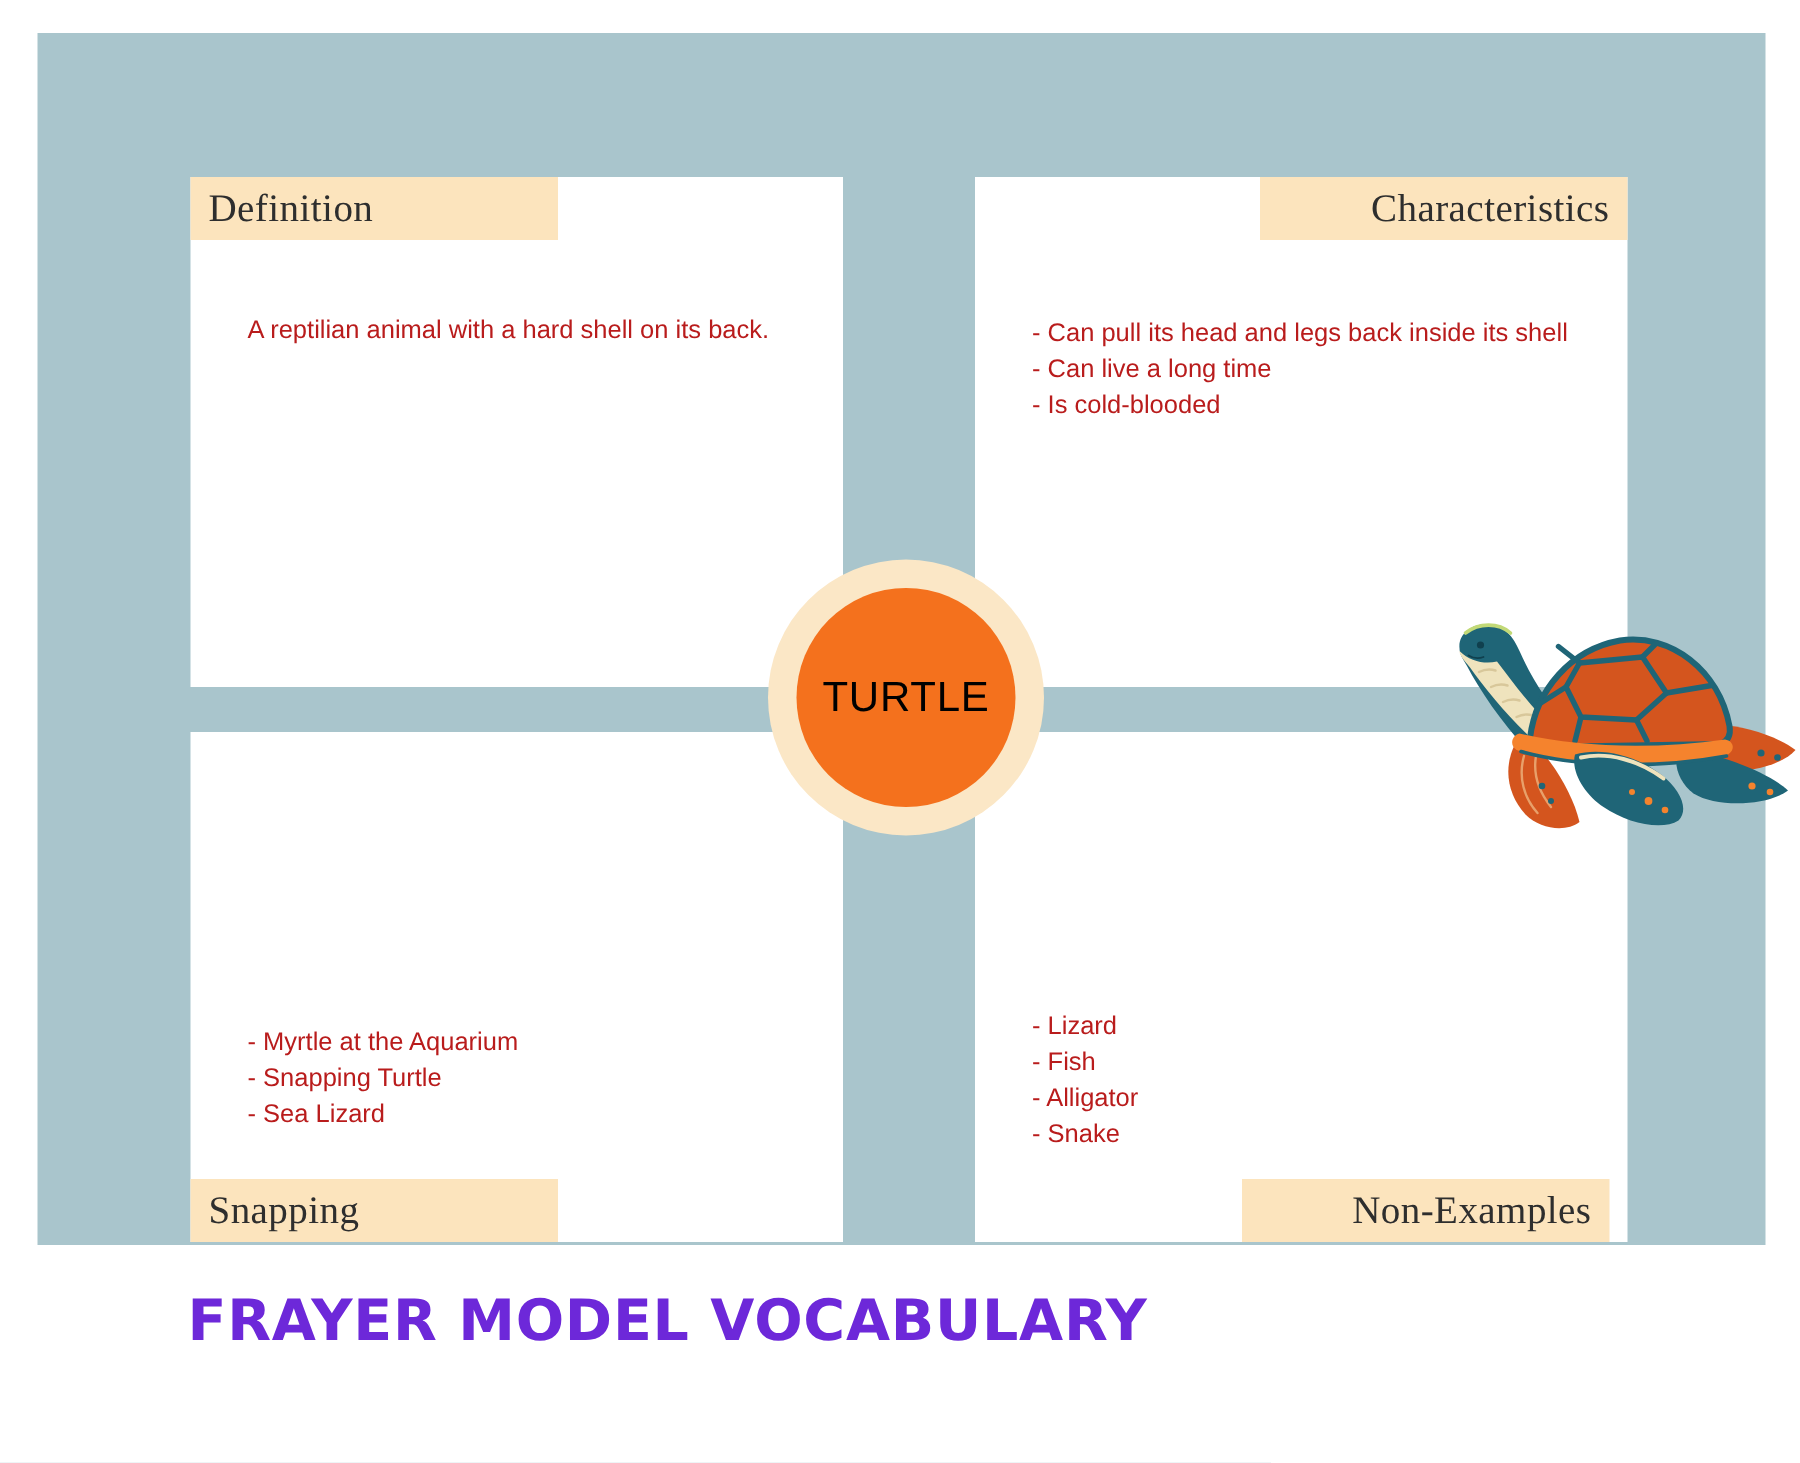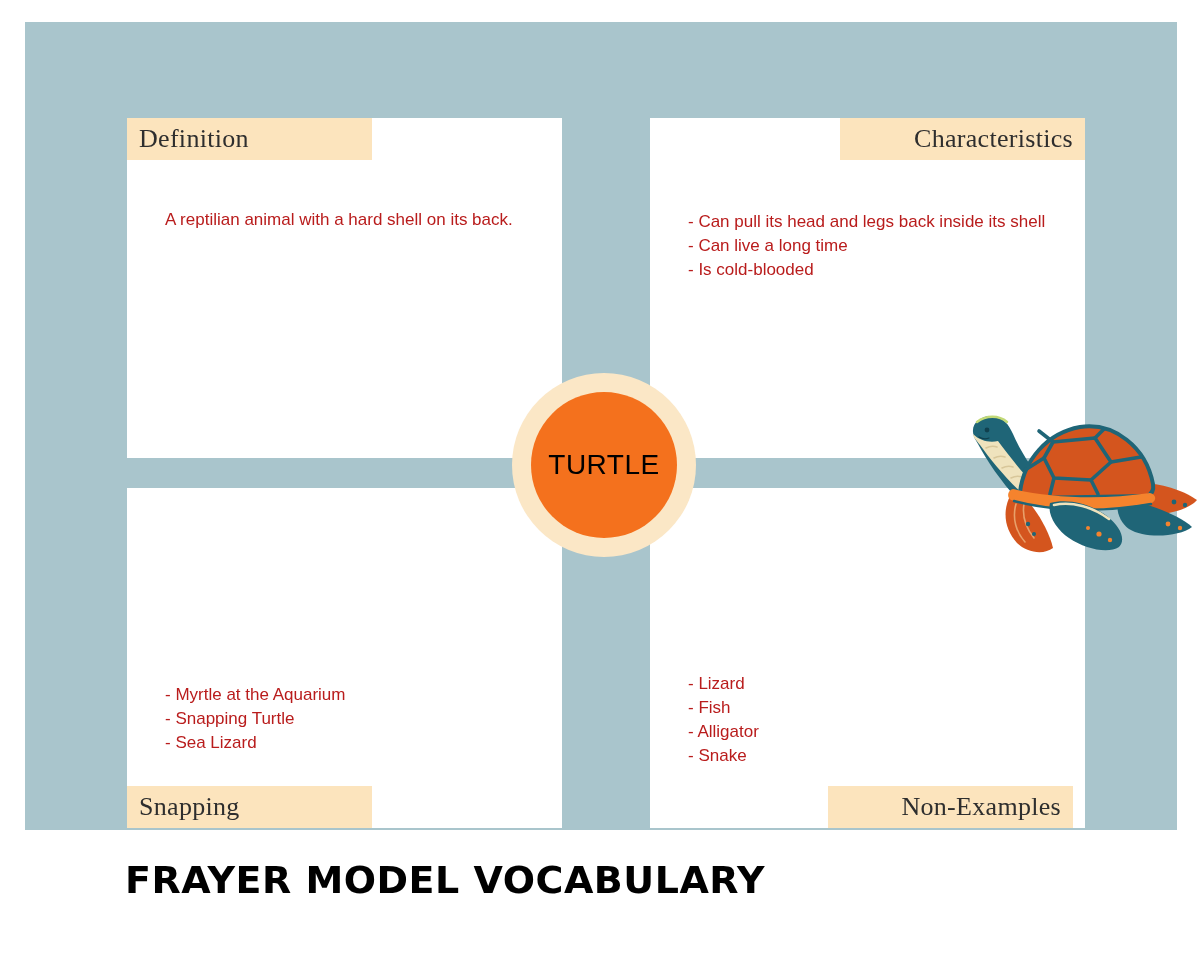--- a/index.html
+++ b/index.html
@@ -42,21 +42,21 @@
     display:flex;align-items:center;justify-content:center;
   }
   .center-inner{
     width:146px;height:146px;border-radius:50%;background:#f4711d;
     color:#000000;display:flex;align-items:center;justify-content:center;
     font-size:28px;letter-spacing:0.5px;
   }
   .page-title{
     position:absolute;left:100px;top:836px;
     font-family:"DejaVu Sans",sans-serif;font-weight:bold;
-    font-size:38px;letter-spacing:0.5px;color:#000000;white-space:nowrap;
+    font-size:38px;letter-spacing:0.5px;color:#6d28d9;white-space:nowrap;
   }
   .turtle-svg{
     position:absolute;left:925px;top:378px;width:252px;height:168px;
   }
 </style>
 </head>
 <body>
 
 <div class="canvas">
   <div class="panel">

